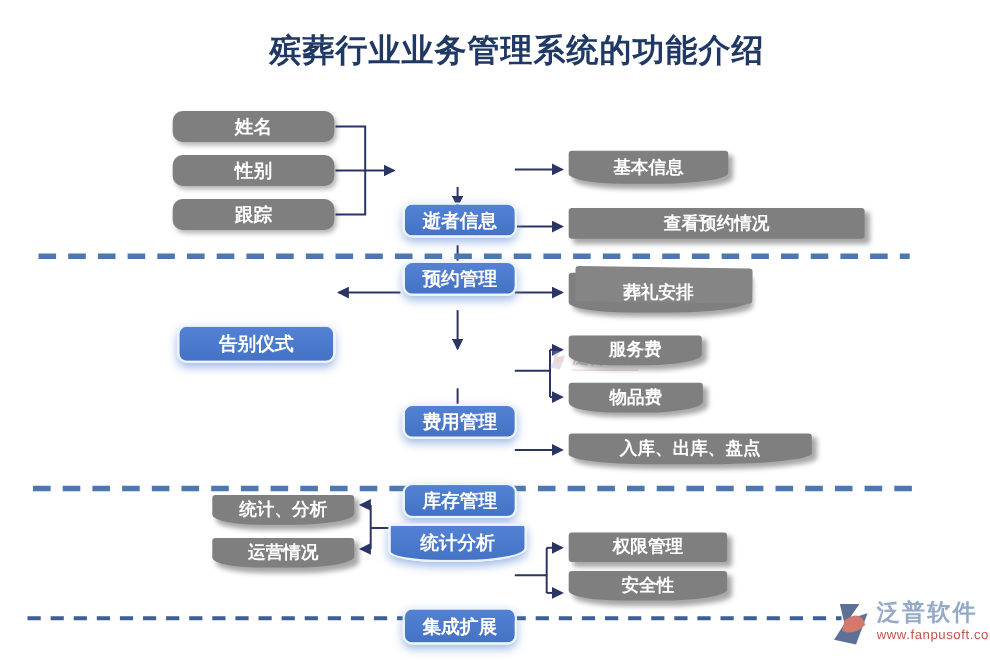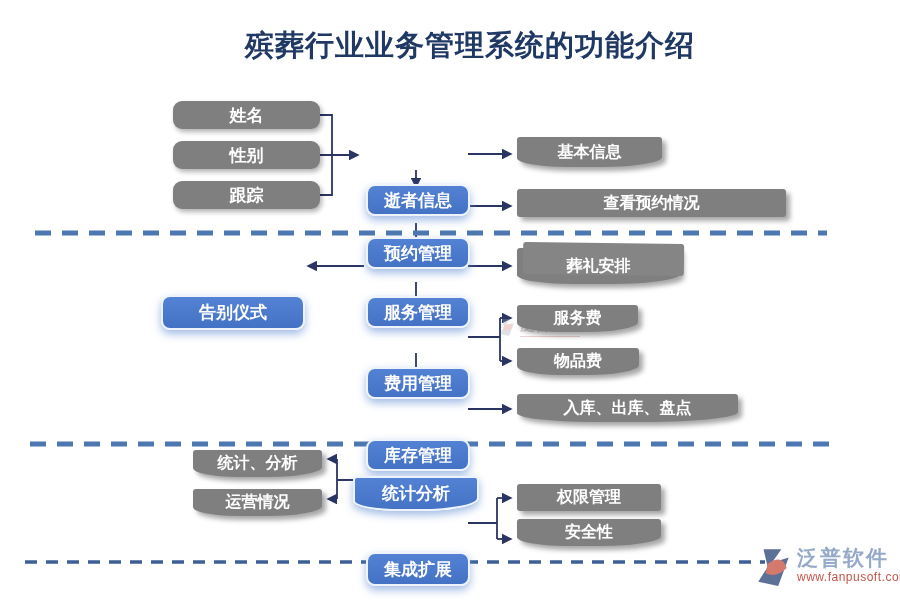--- a/index.html
+++ b/index.html
@@ -19,21 +19,20 @@
   .blue{
     background:linear-gradient(180deg,#5381d3 0%,#4472c4 100%);
     border:2px solid #eef3fb;border-radius:9px;font-size:17px;
     box-shadow:0 4px 9px rgba(110,150,215,.65);
     margin-top:44px;
   }
   .wave-blue{border-radius:4px 4px 46% 38% / 4px 4px 13px 10px;}
   .gray-l{
     background:#7f7f7f;border-radius:9px;font-size:17px;
     box-shadow:2px 3px 5px rgba(0,0,0,.30);
-    margin-left:16px;
   }
   .gray-r{
     background:#7f7f7f;border-radius:3px;font-size:16px;
     box-shadow:4px 4px 5px rgba(0,0,0,.35);
   }
   .wave-gray{border-radius:3px 3px 42% 34% / 3px 3px 10px 9px;}
   .stacked::before{
     content:"";position:absolute;left:6px;top:-5px;right:-4px;bottom:9px;
     background:#858585;border-radius:3px;z-index:-1;transform:rotate(.8deg);
   }
@@ -105,21 +104,20 @@
   <div class="node gray-l" style="left:157px;top:141px;width:147px;height:28px">性别</div>
   <div class="node gray-l" style="left:157px;top:181px;width:147px;height:28px">跟踪</div>
 
   <div class="node blue" style="left:366px;top:140px;width:100px;height:28px">逝者信息</div>
   <div class="node gray-r wave-gray" style="left:517px;top:137px;width:145px;height:30px">基本信息</div>
 
   <div class="node blue" style="left:366px;top:193px;width:100px;height:28px">预约管理</div>
   <div class="node gray-r" style="left:517px;top:189px;width:269px;height:28px">查看预约情况</div>
 
   <div class="node blue" style="left:161px;top:251px;width:140px;height:31px">告别仪式</div>
-  <div class="node blue" style="left:366px;top:252px;width:100px;height:28px">服务管理</div>
   <div class="node gray-r stacked wave-gray" style="left:517px;top:248px;width:163px;height:36px">葬礼安排</div>
 
   <div class="node blue" style="left:366px;top:323px;width:100px;height:28px">费用管理</div>
   <div class="node gray-r wave-gray" style="left:517px;top:305px;width:121px;height:27px">服务费</div>
   <div class="node gray-r wave-gray" style="left:517px;top:348px;width:122px;height:27px">物品费</div>
 
   <div class="node blue" style="left:366px;top:395px;width:100px;height:28px">库存管理</div>
   <div class="node gray-r wave-gray" style="left:517px;top:394px;width:221px;height:28px">入库、出库、盘点</div>
 
   <div class="node gray-r wave-gray" style="left:193px;top:450px;width:129px;height:27px">统计、分析</div>

